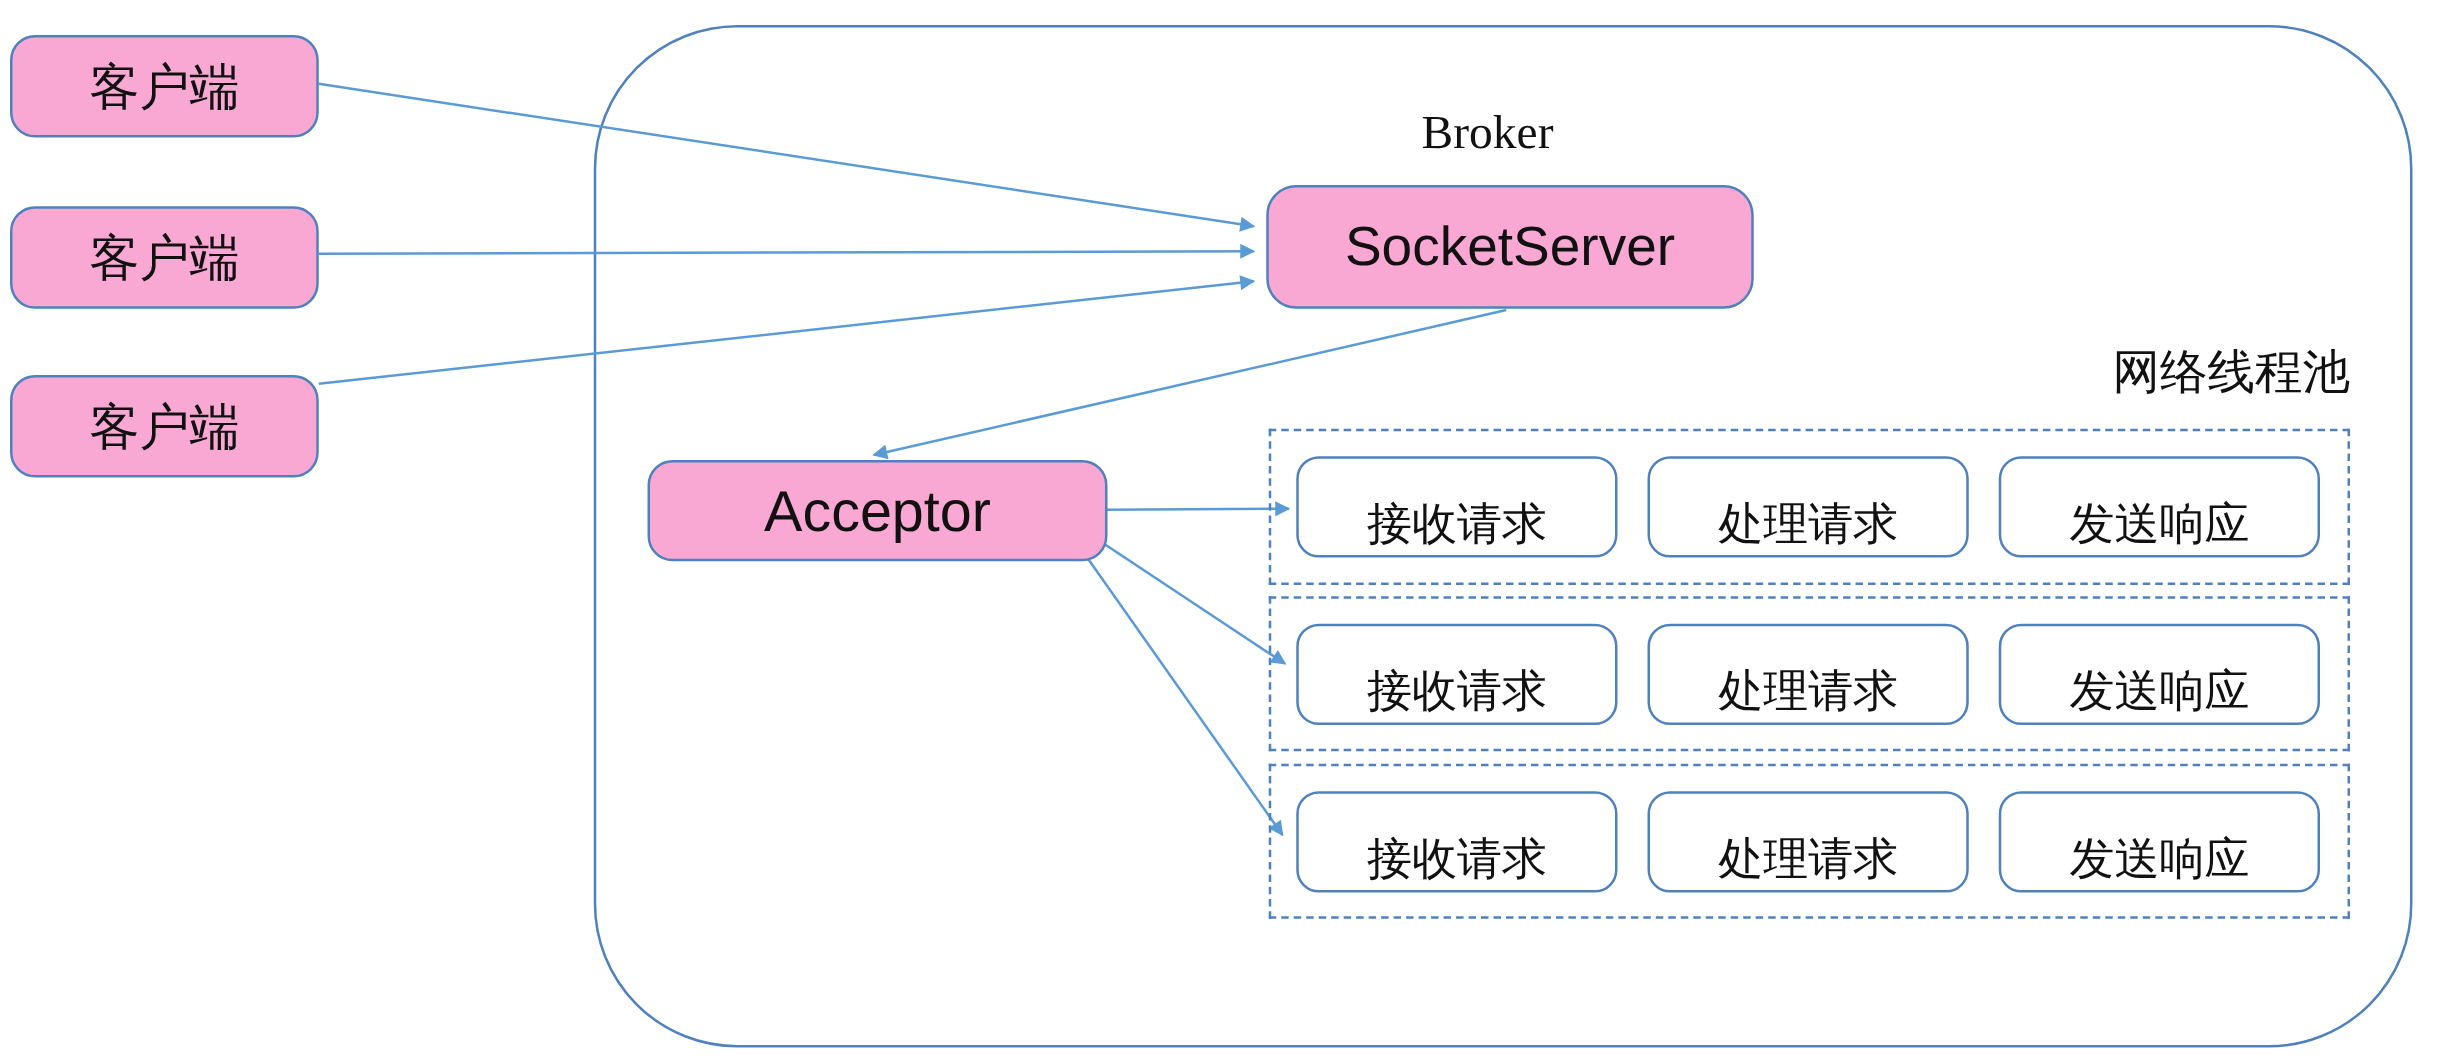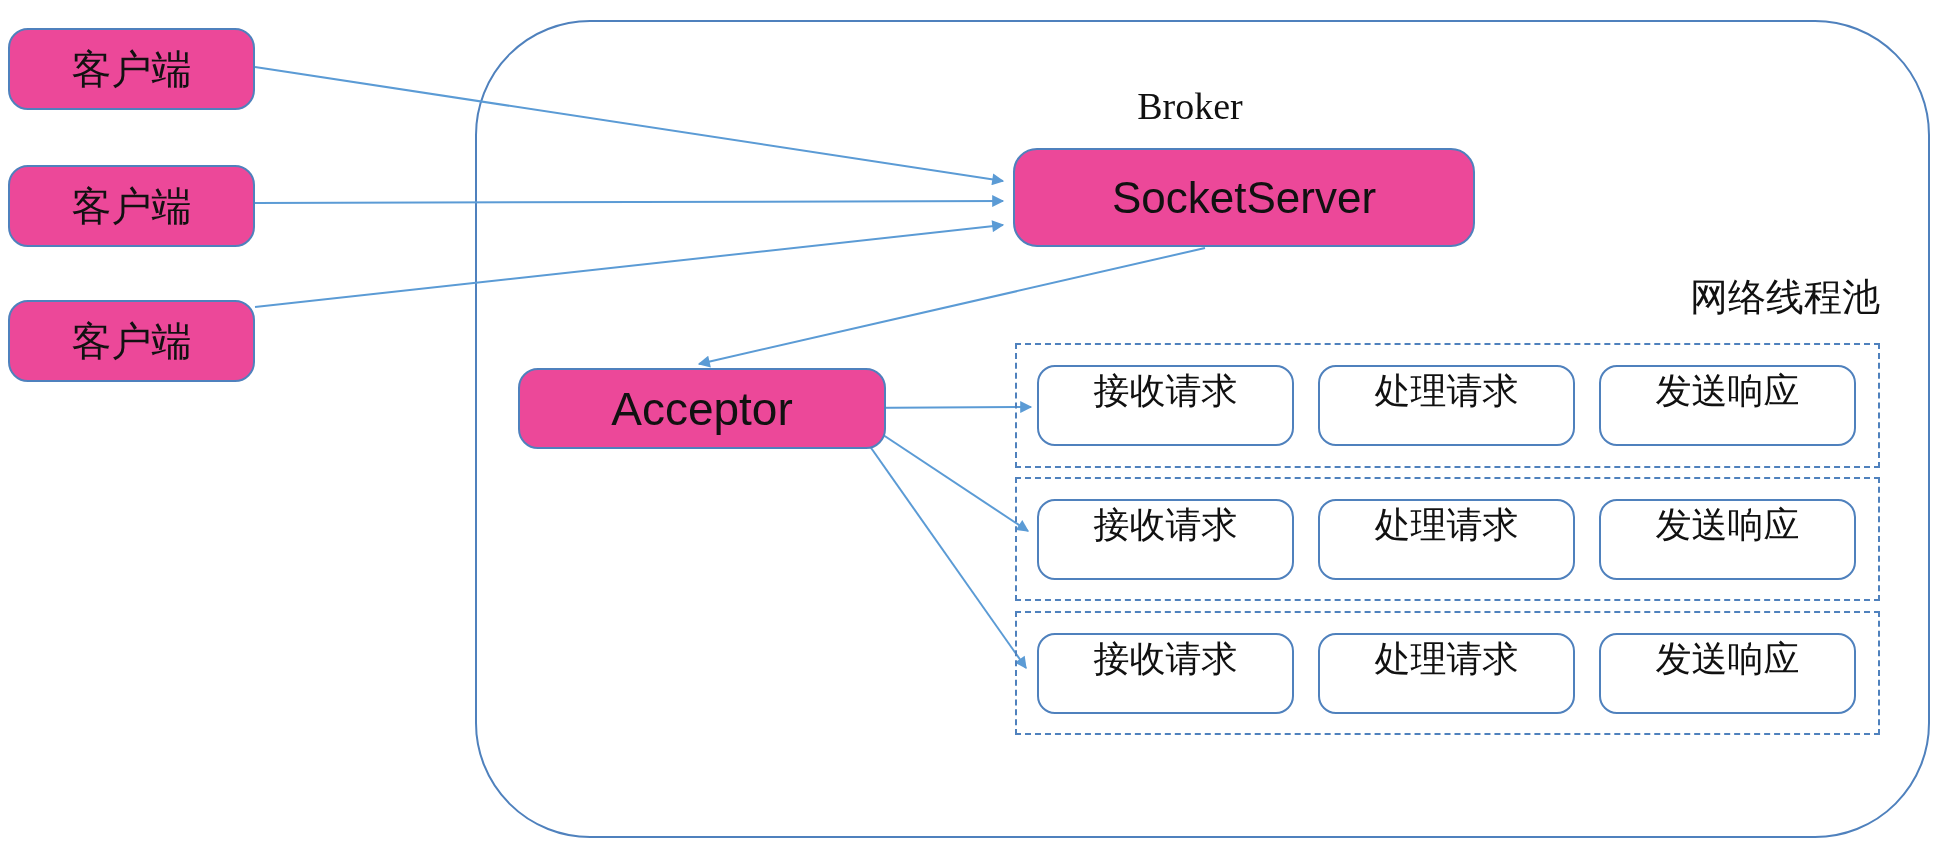--- a/index.html
+++ b/index.html
@@ -2,56 +2,56 @@
 <html><head>
 <meta charset="utf-8">
 <style>
   html,body { margin:0; padding:0; background:#ffffff; }
   .canvas {
     position:relative; width:1950px; height:847px; background:#ffffff;
     font-family:"Liberation Sans", sans-serif; color:#111111; overflow:hidden;
   }
   .node {
     position:absolute; display:flex; align-items:center; justify-content:center;
-    background:#ec4899; border:2px solid #4f81bd; border-radius:20px;
+    background:#f9a8d4; border:2px solid #4f81bd; border-radius:20px;
     box-sizing:border-box; white-space:nowrap;
   }
   .client   { left:8px; width:247px; height:82px; font-size:40px; }
   #client1  { top:28px; }
   #client2  { top:165px; }
   #client3  { top:300px; }
 
   .broker-outline {
     position:absolute; left:475px; top:20px; width:1455px; height:818px;
     border:2px solid #4f81bd; border-radius:115px; box-sizing:border-box;
     background:transparent;
   }
   .broker-title {
     position:absolute; left:1040px; top:84px; width:300px;
     text-align:center; font-size:38px;font-family:Liberation Serif, serif;
   }
-  .socketserver { left:1013px; top:148px; width:462px; height:99px; font-size:44px; border-radius:24px; }
+  .socketserver { left:1013px; top:148px; width:390px; height:99px; font-size:44px; border-radius:24px; }
   .acceptor     { left:518px;  top:368px; width:368px; height:81px; font-size:46px; }
 
   .pool-label {
     position:absolute; left:1600px; top:272px; width:280px;
     text-align:right; font-size:38px;
   }
   .pool-row {
     position:absolute; left:1015px; width:865px; height:125px;
     border:2px dashed #4f81bd; box-sizing:border-box; background:transparent;
     display:flex; align-items:center; padding-left:20px; gap:24px;
   }
   #row1 { top:343px; }
   #row2 { top:477px; height:124px; }
   #row3 { top:611px; height:124px; }
   .pool-box {
     flex:none; width:257px; height:81px; box-sizing:border-box;
     border:2px solid #4f81bd; border-radius:18px; background:#ffffff;
-    display:flex; align-items:flex-start; justify-content:center;
+    display:flex; align-items:flex-end; justify-content:center;
     font-size:36px; white-space:nowrap;
   }
   svg.arrows { position:absolute; left:0; top:0; width:1950px; height:847px; }
 </style>
 </head>
 <body>
 
 <div class="canvas">
 
   <div class="broker-outline"></div>

